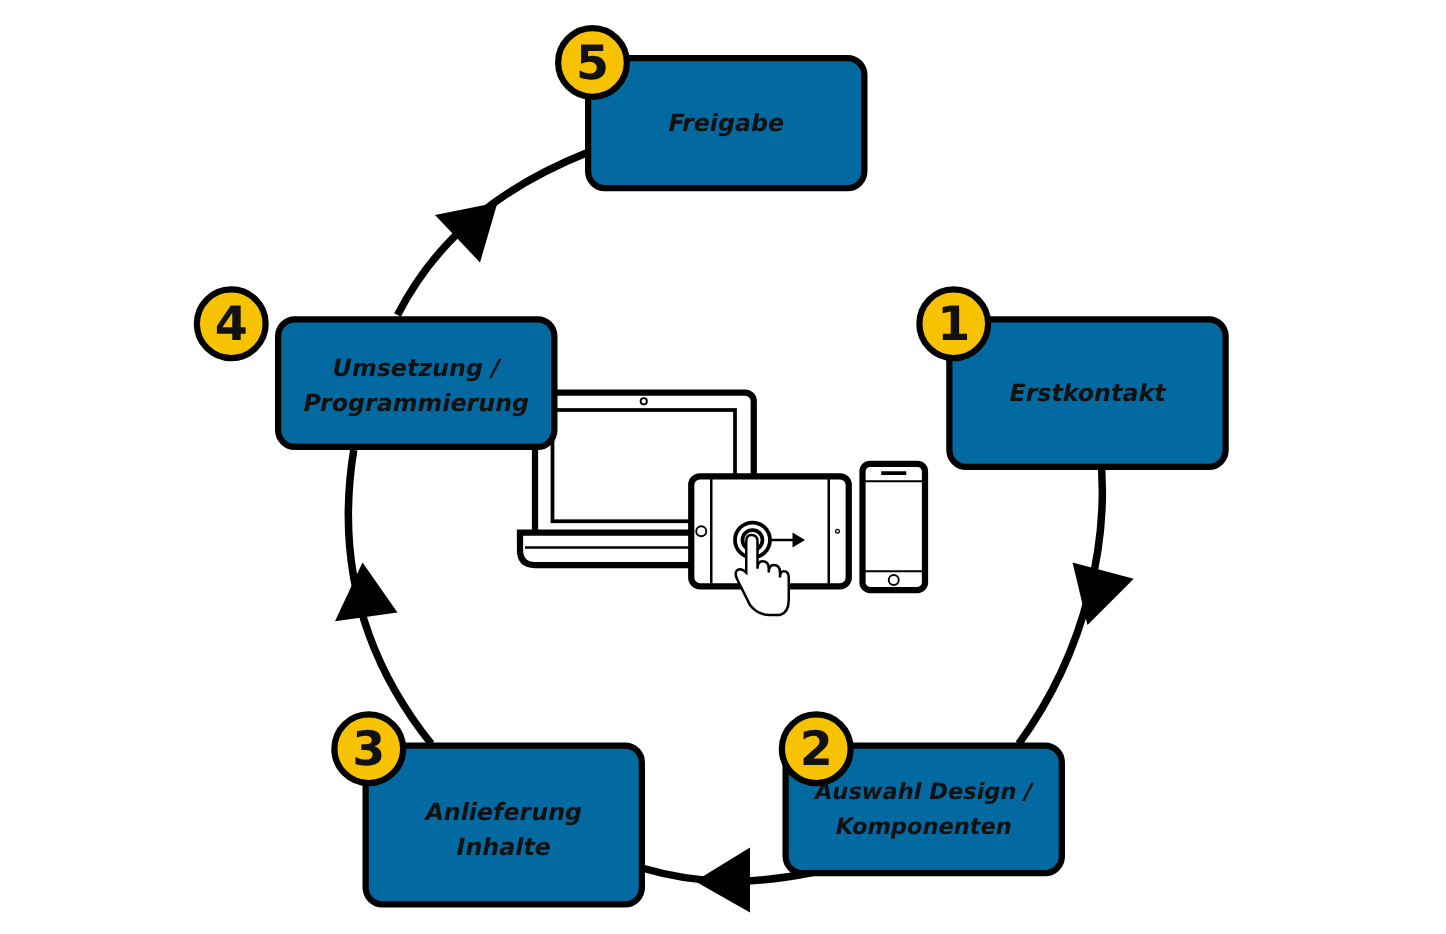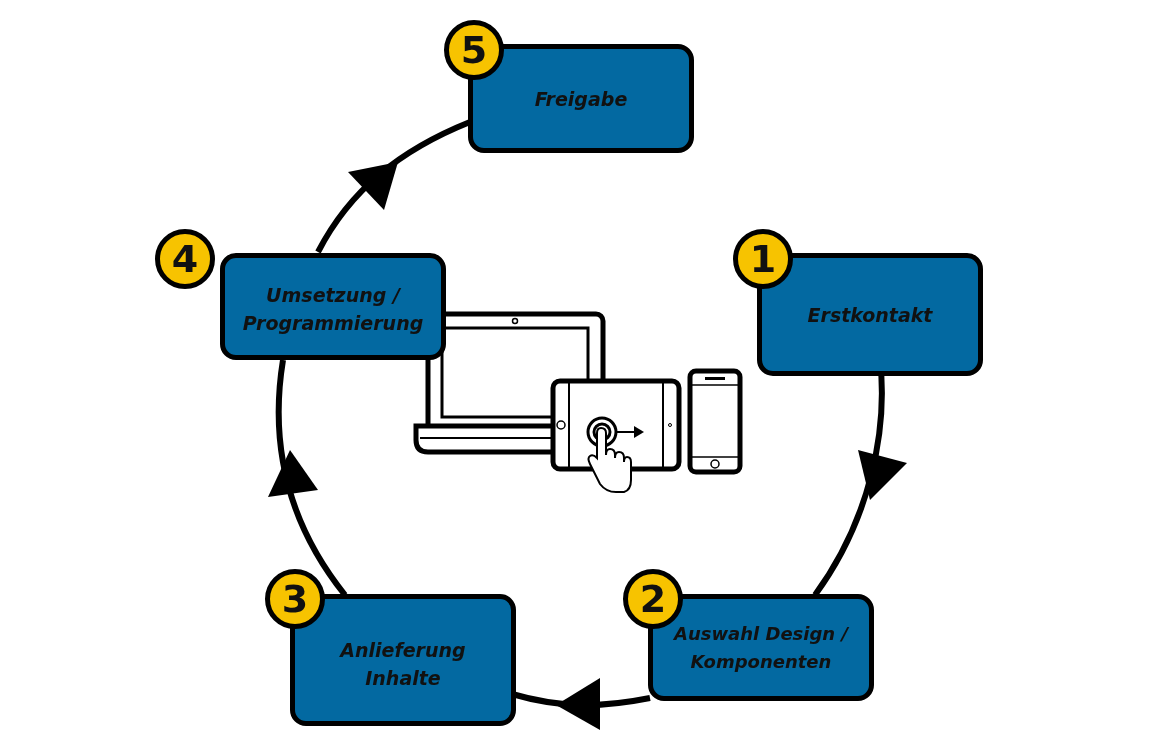--- a/index.html
+++ b/index.html
@@ -89,19 +89,19 @@
 </div>
 
 <div class="box" style="left:290px;top:594px;width:226px;height:132px;padding-top:8px;">
   <span>Anlieferung
 Inhalte</span>
 </div>
 <div class="badge" style="left: 265px; top: 569px; background: rgb(247, 195, 0);">
   <span>3</span>
 </div>
 
-<div class="box" style="left:648px;top:594px;width:226px;height:107px;font-size:18px;">
+<div class="box" style="left:626px;top:594px;width:226px;height:107px;font-size:18px;">
   <span>Auswahl Design /
 Komponenten</span>
 </div>
 <div class="badge" style="left: 623px; top: 569px; background: rgb(247, 195, 0);">
   <span>2</span>
 </div>
 
 </body></html>

